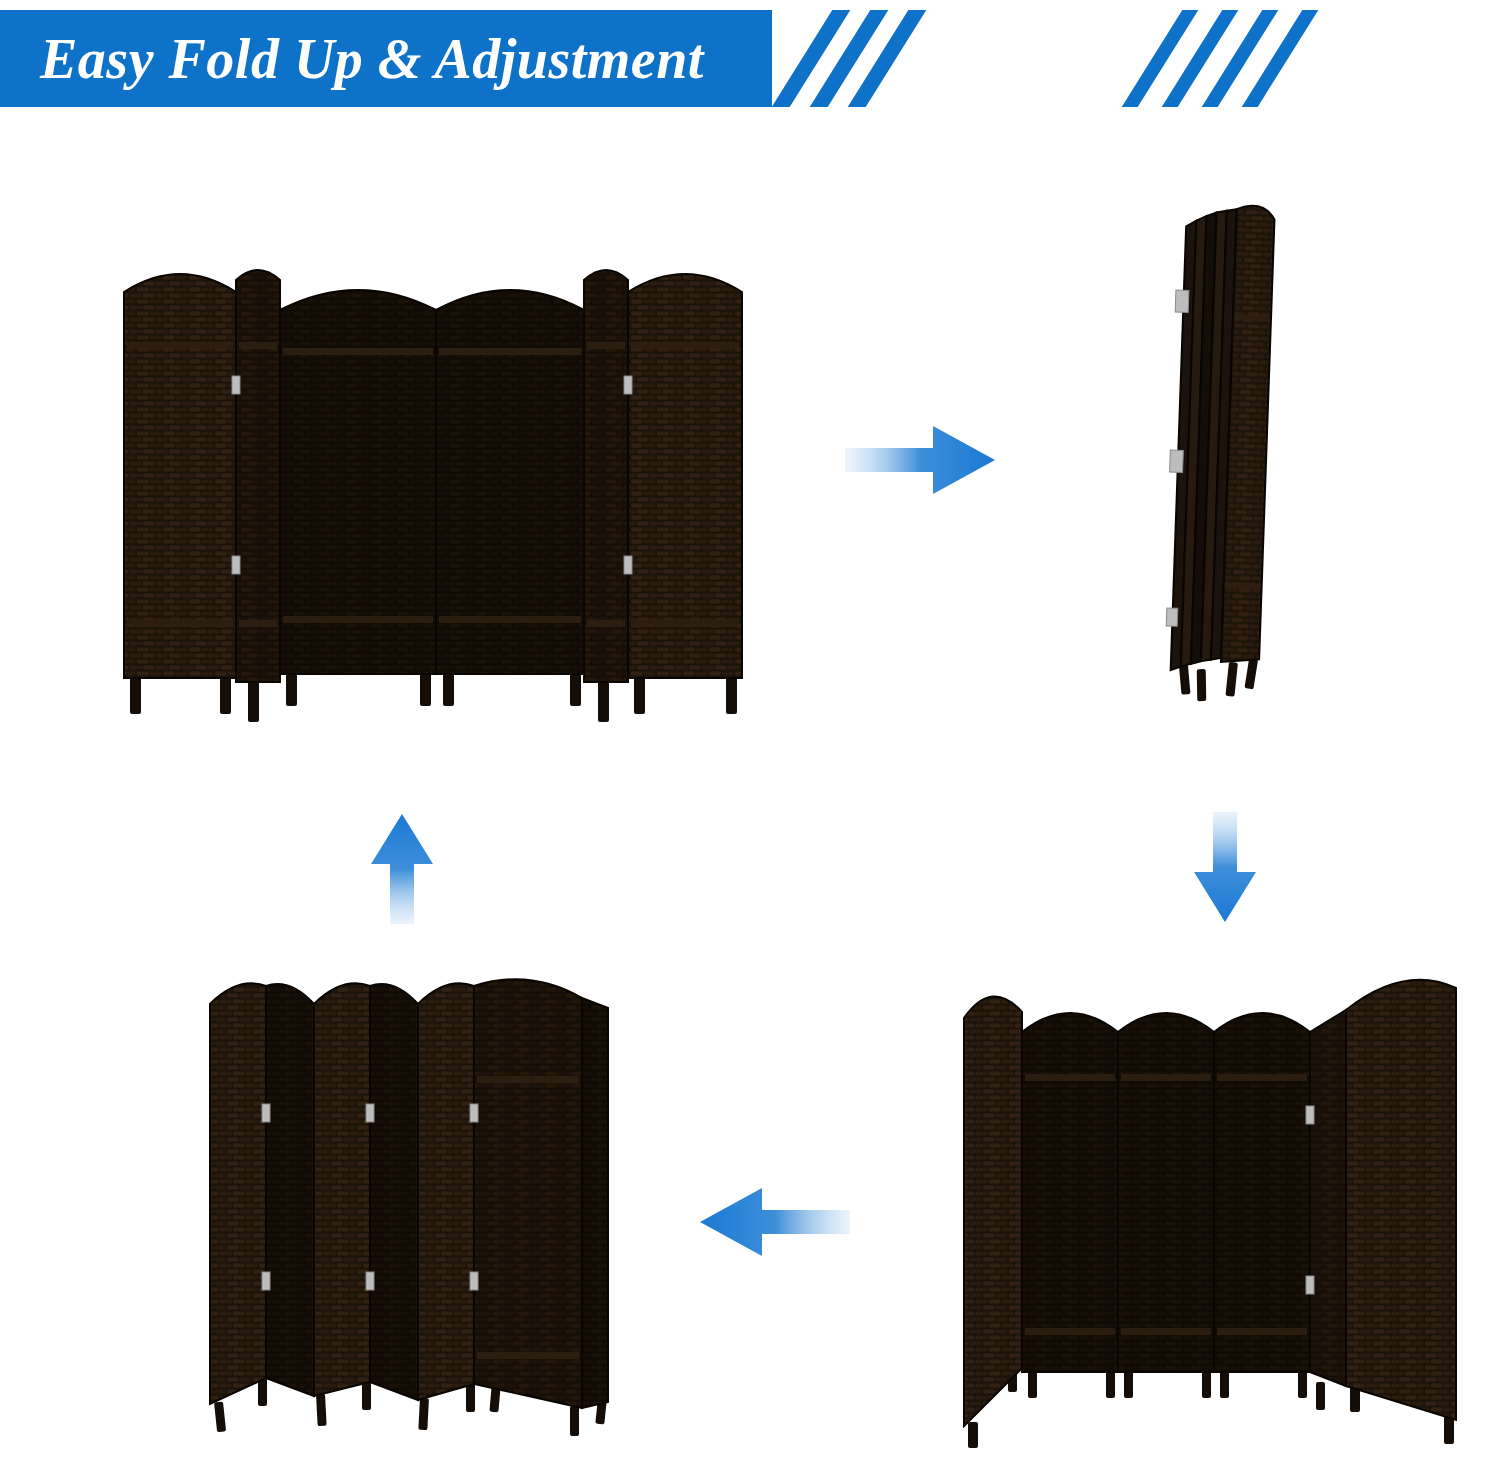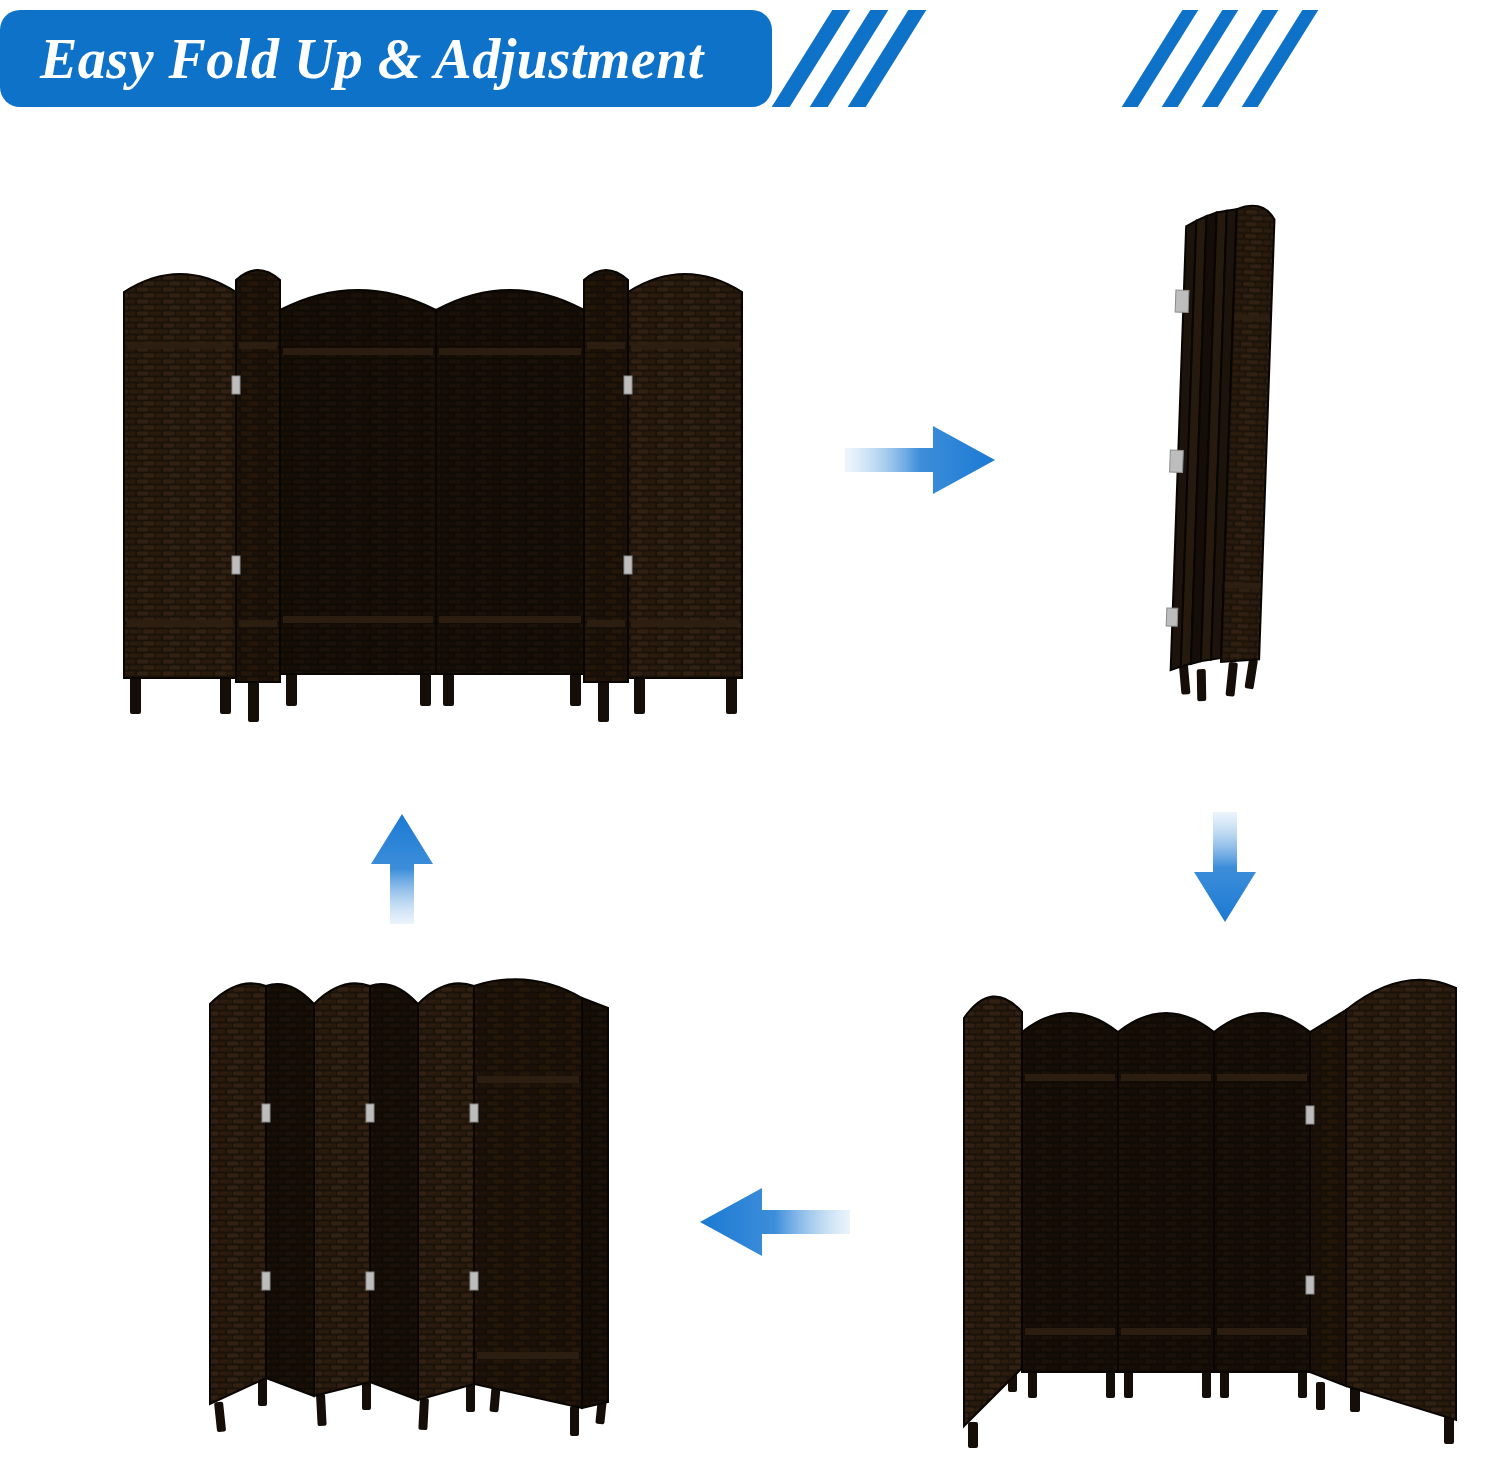--- a/index.html
+++ b/index.html
@@ -12,21 +12,20 @@
     overflow: hidden;
   }
 
   
   .banner {
     position: absolute; left: 0; top: 10px;
     width: 772px; height: 97px;
     background: var(--banner-blue, #0e72c8);
     display: flex; align-items: center;
     padding-left: 40px;
-    border-radius: 20px;
   }
   .banner-title {
     font-family: "Liberation Serif", "DejaVu Serif", serif;
     font-style: italic; font-weight: 700;
     font-size: 56px; letter-spacing: 0.5px;
     color: var(--title-text, #ffffff);
     white-space: nowrap;
   }
   .stripe {
     position: absolute; top: 10px; height: 97px;

